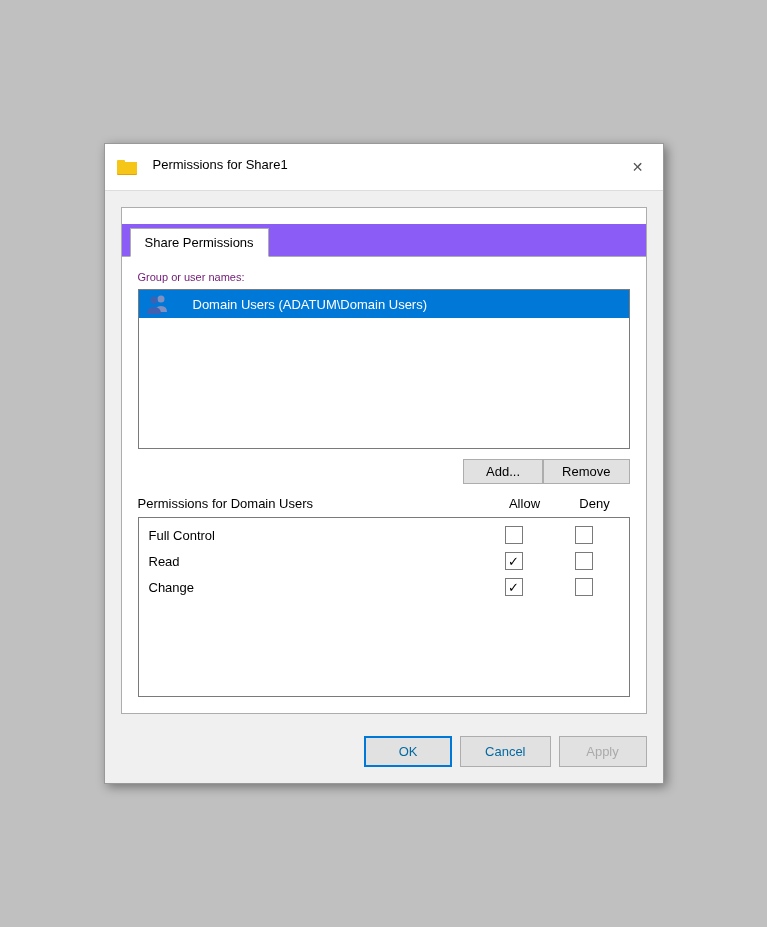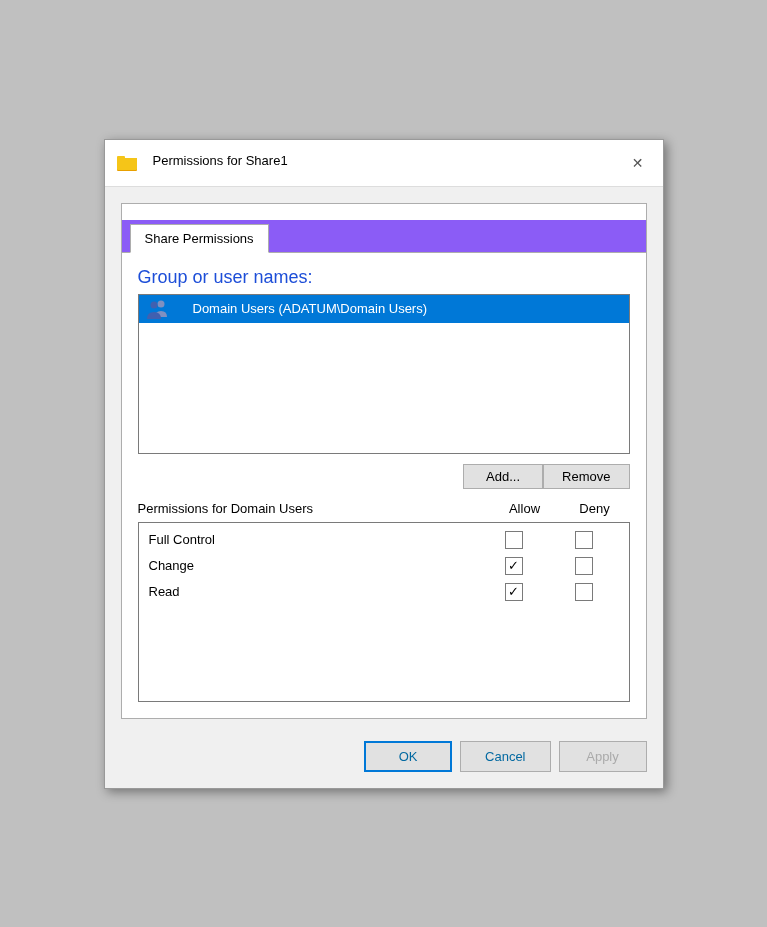--- a/index.html
+++ b/index.html
@@ -96,22 +96,22 @@
       position: relative;
       z-index: 1;
     }
 
     .tab-content {
       background: white;
       padding: 14px 16px 16px 16px;
     }
 
     .section-label {
-      font-size: 18px;
-      color: #1d4ed8;
+      font-size: 11px;
+      color: #701a75;
       margin-bottom: 6px;
     }
 
     .user-list {
       border: 1px solid #7a7a7a;
       height: 160px;
       overflow-y: auto;
       background: white;
     }
 
@@ -314,31 +314,31 @@
             <div class="perm-name">Full Control</div>
             <div class="perm-allow">
               <div class="checkbox"></div>
             </div>
             <div class="perm-deny">
               <div class="checkbox"></div>
             </div>
           </div>
 
           <div class="perm-row">
-            <div class="perm-name">Change</div>
+            <div class="perm-name">Read</div>
             <div class="perm-allow">
               <div class="checkbox checked"></div>
             </div>
             <div class="perm-deny">
               <div class="checkbox"></div>
             </div>
           </div>
 
           <div class="perm-row">
-            <div class="perm-name">Read</div>
+            <div class="perm-name">Change</div>
             <div class="perm-allow">
               <div class="checkbox checked"></div>
             </div>
             <div class="perm-deny">
               <div class="checkbox"></div>
             </div>
           </div>
         </div>
       </div>
     </div>

